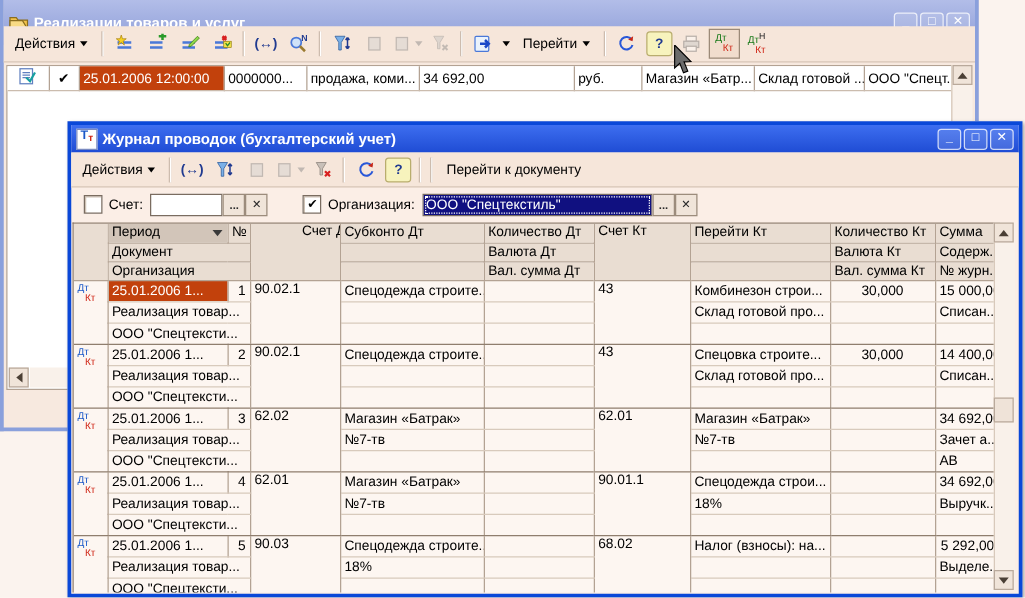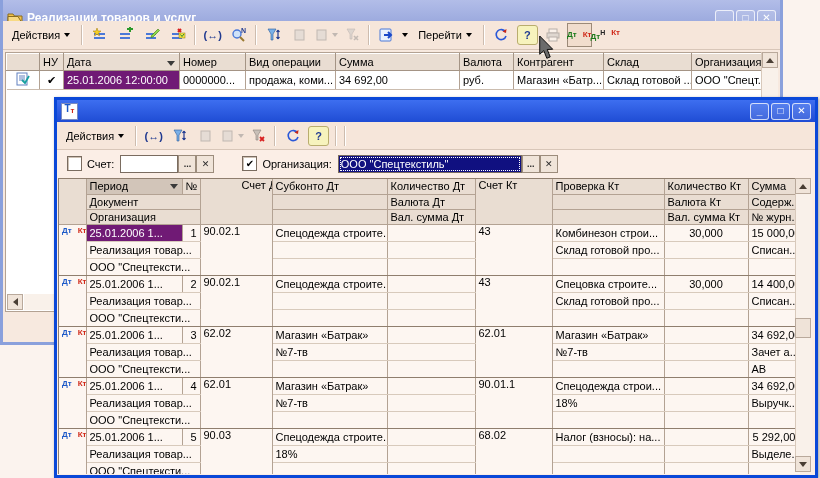--- a/index.html
+++ b/index.html
@@ -41,40 +41,40 @@
   }
   .dd-arrow{width:0;height:0;border-left:3px solid transparent;border-right:3px solid transparent;border-top:4px solid #000;}
   .tsep{width:1px;height:20px;background:#cdbcae;border-right:1px solid #fff;margin:0 3px;}
   .tbtn{
     width:23px;height:22px;display:flex;align-items:center;justify-content:center;
     border:1px solid transparent;flex:0 0 auto;position:relative;
   }
   .tbtn.pressed{border:1px solid #96олив;}
   .tbtn.pressed{border:1px solid #9c8a78;background:#f1ddcd;}
   .tbtn.disabled{opacity:.45;filter:grayscale(1);}
-  .dtkt{font-size:8px;font-weight:bold;line-height:1;display:flex;flex-direction:row;align-items:flex-start;}
+  .dtkt{font-size:8px;font-weight:normal;line-height:1;display:flex;flex-direction:column;align-items:flex-start;}
   .dtkt .dt{color:#1a7a1a;}
   .dtkt .kt{color:#d02818;margin-left:6px;}
   .dtkt.blue .dt{color:#1a58c8;}
   .dtkt sup{color:#222;font-size:7px;}
   .fitglyph{font-size:11px;color:#203a90;font-weight:bold;}
   .helpbtn{background:#f7f3bd;border:1px solid #b9ad6e;border-radius:3px;width:19px;height:18px;
     display:flex;align-items:center;justify-content:center;font-weight:bold;color:#203a90;}
   
   .stable{position:absolute;border-collapse:collapse;table-layout:fixed;background:#fff;}
   .stable td,.stable th{
     border-right:1px solid #b3a293;padding:1px 3px;white-space:nowrap;overflow:hidden;
     font-weight:normal;text-align:left;height:17px;box-sizing:border-box;font-size:11px;
   }
   .stable th{
     background:#e9ddd2;border-top:1px solid #fff;border-left:1px solid #fff;
     border-right:1px solid #a49485;border-bottom:1px solid #a49485;position:relative;
   }
   .stable td{border-bottom:1px solid #cbbcae;}
-  .sel{background:#701a75;color:#fff;}
+  .sel{background:#c2410c;color:#fff;}
   .num{text-align:right;}
   .sort-desc{position:absolute;right:4px;top:7px;width:0;height:0;
     border-left:4px solid transparent;border-right:4px solid transparent;border-top:5px solid #3a3a3a;}
   #sales-list{position:absolute;left:2px;right:18px;top:52px;bottom:30px;background:#fff;border:1px solid #b3a293;}
   
   .sb-btn{
     position:absolute;width:16px;height:16px;background:#f0e4d9;
     border:1px solid #b9a99b;box-sizing:border-box;
     display:flex;align-items:center;justify-content:center;
   }
@@ -261,32 +261,20 @@
           <col style="width:116px">
           <col style="width:66px">
           <col style="width:90px">
         <col style="width:124px">
           <col style="width:54px">
           <col style="width:90px">
           <col style="width:88px">
           <col style="width:72px">
       </colgroup>
       <tbody>
-          <tr>
-        <th></th>
-        <th>НУ</th>
-        <th><span>Дата</span><span class="sort-desc"></span></th>
-        <th>Номер</th>
-        <th>Вид операции</th>
-        <th>Сумма</th>
-        <th>Валюта</th>
-        <th>Контрагент</th>
-        <th>Склад</th>
-        <th>Организация</th>
-      </tr>
       <tr>
         <td style="text-align:center;"><svg width="14" height="14" viewBox="0 0 14 14">
                 <rect x="1" y="1" width="10" height="12" fill="#fff" stroke="#6080c0"></rect>
                 <line x1="3" y1="4" x2="9" y2="4" stroke="#6080c0"></line>
                 <line x1="3" y1="6" x2="9" y2="6" stroke="#6080c0"></line>
                 <line x1="3" y1="8" x2="9" y2="8" stroke="#6080c0"></line>
                 <path d="M6 8 L9 11 L13 4" stroke="#18a0a0" stroke-width="1.8" fill="none"></path>
               </svg></td>
         <td style="text-align:center;">✔</td>
         <td class="sel">25.01.2006 12:00:00</td>
@@ -312,20 +300,21 @@
       <span class="tri-up"></span>
     </div>
 </div>
 
 <div class="win" id="journal-win">
   <div class="titlebar">
     <span style="width:15px;height:15px;background:#fff;border:1px solid #7a8ac0;display:flex;align-items:flex-start;justify-content:center;line-height:1;">
       <span style="color:#1a58c8;font-size:10px;font-weight:bold;">Т</span>
         <span style="color:#d02818;font-size:8px;font-weight:bold;margin-top:3px;">т</span>
     </span>
+    <span>Журнал проводок (бухгалтерский учет)</span>
     <span class="cap-btns">
       <span class="cap-btn">_</span>
       <span class="cap-btn">□</span>
       <span class="cap-btn">✕</span>
     </span>
   </div>
 
   <div class="toolbar" id="journal-toolbar">
     <span class="textbtn">
       <span>Действия</span>
@@ -363,20 +352,23 @@
         <svg class="icon16" viewBox="0 0 16 16">
           <path d="M12.5 5 A5 5 0 1 0 13 9" fill="none" stroke="#2a58d8" stroke-width="1.6"></path>
           <path d="M13.5 2 L13 6 L9.5 4.5 Z" fill="#c82818"></path>
         </svg>
       </span>
     <span class="tbtn">
         <span class="helpbtn">?</span>
       </span>
     <span class="tsep"></span>
     <span class="tsep"></span>
+    <span class="textbtn">
+        <span>Перейти к документу</span>
+      </span>
   </div>
 
   <div id="filter-row">
     <span class="checkbox">
         <span></span>
       </span>
     <span style="margin:0 6px 0 5px;">Счет:</span>
     <span class="field" style="width:58px;">
         <span></span>
       </span>
@@ -410,21 +402,21 @@
 
     <tbody>
           <tr>
       <th rowspan="3"></th>
       <th class="sorted"><span>Период</span><span class="sort-desc" style="top:5px;"></span></th>
       <th>№</th>
       <th rowspan="3" style="vertical-align:top;padding-left:41px;">Счет Дт</th>
       <th>Субконто Дт</th>
       <th>Количество Дт</th>
       <th rowspan="3" style="vertical-align:top;">Счет Кт</th>
-      <th>Проверка Кт</th>
+      <th>Перейти Кт</th>
       <th>Количество Кт</th>
       <th>Сумма</th>
     </tr>
     <tr>
       <th colspan="2">Документ</th>
       <th></th>
       <th>Валюта Дт</th>
       <th></th>
       <th>Валюта Кт</th>
       <th>Содерж...</th>

